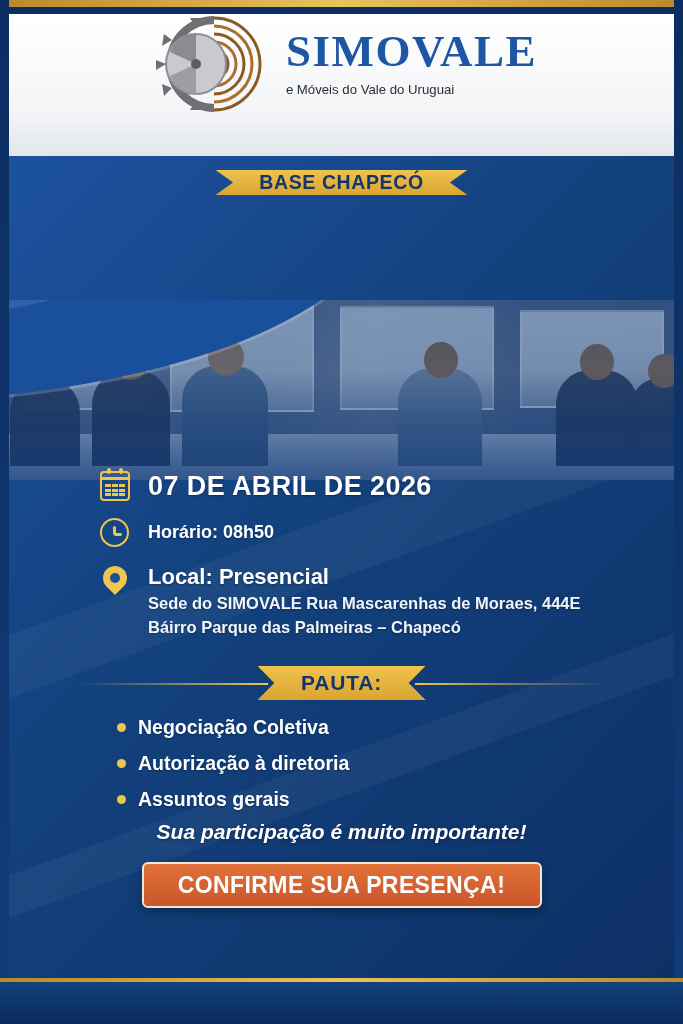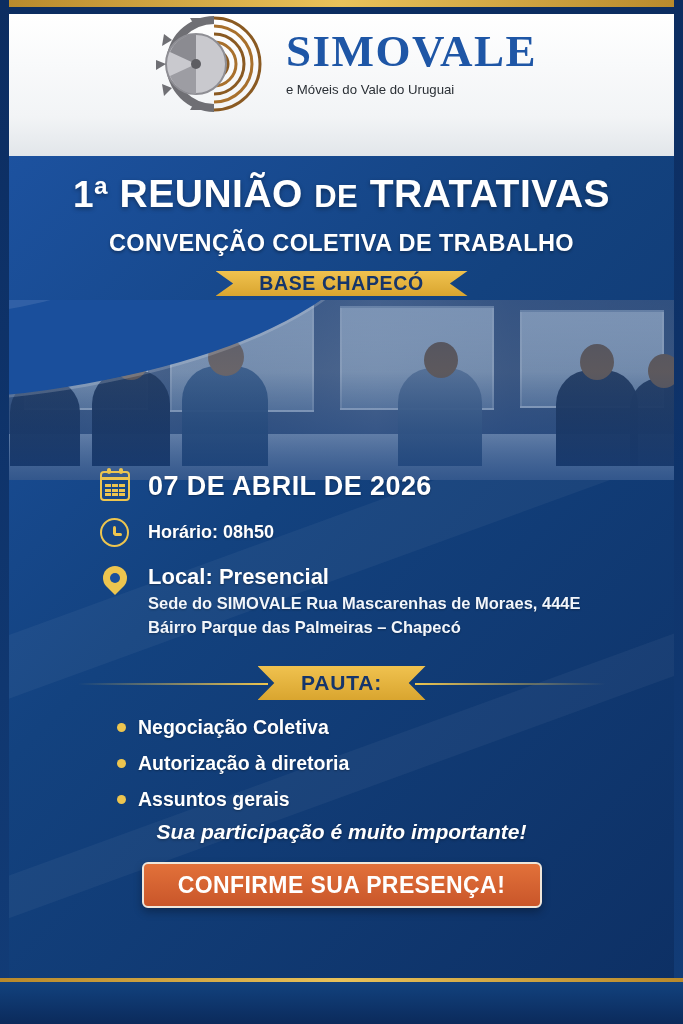--- a/index.html
+++ b/index.html
@@ -489,27 +489,20 @@
       <div class="logo-text">
         <div class="logo-title">SIMOVALE</div>
         <div class="logo-sub">
           <div>e Móveis do Vale do Uruguai</div>
         </div>
       </div>
     </div>
   </div>
 
   <div class="title-block">
-    <div class="title-main">
-      <span class="ord">1ª</span>
-      <span>REUNIÃO</span>
-      <span class="thin">DE</span>
-      <span>TRATATIVAS</span>
-    </div>
-    <div class="title-sub">CONVENÇÃO COLETIVA DE TRABALHO</div>
     <div class="ribbon">BASE CHAPECÓ</div>
   </div>
 
   <div class="photo">
     <div class="photo-bg"></div>
     <div class="win" style="left:24px; top:10px; width:120px; height:96px;"></div>
     <div class="win" style="left:170px; top:4px; width:140px; height:104px;"></div>
     <div class="win" style="left:340px; top:6px; width:150px; height:100px;"></div>
     <div class="win" style="left:520px; top:10px; width:140px; height:94px;"></div>
 

